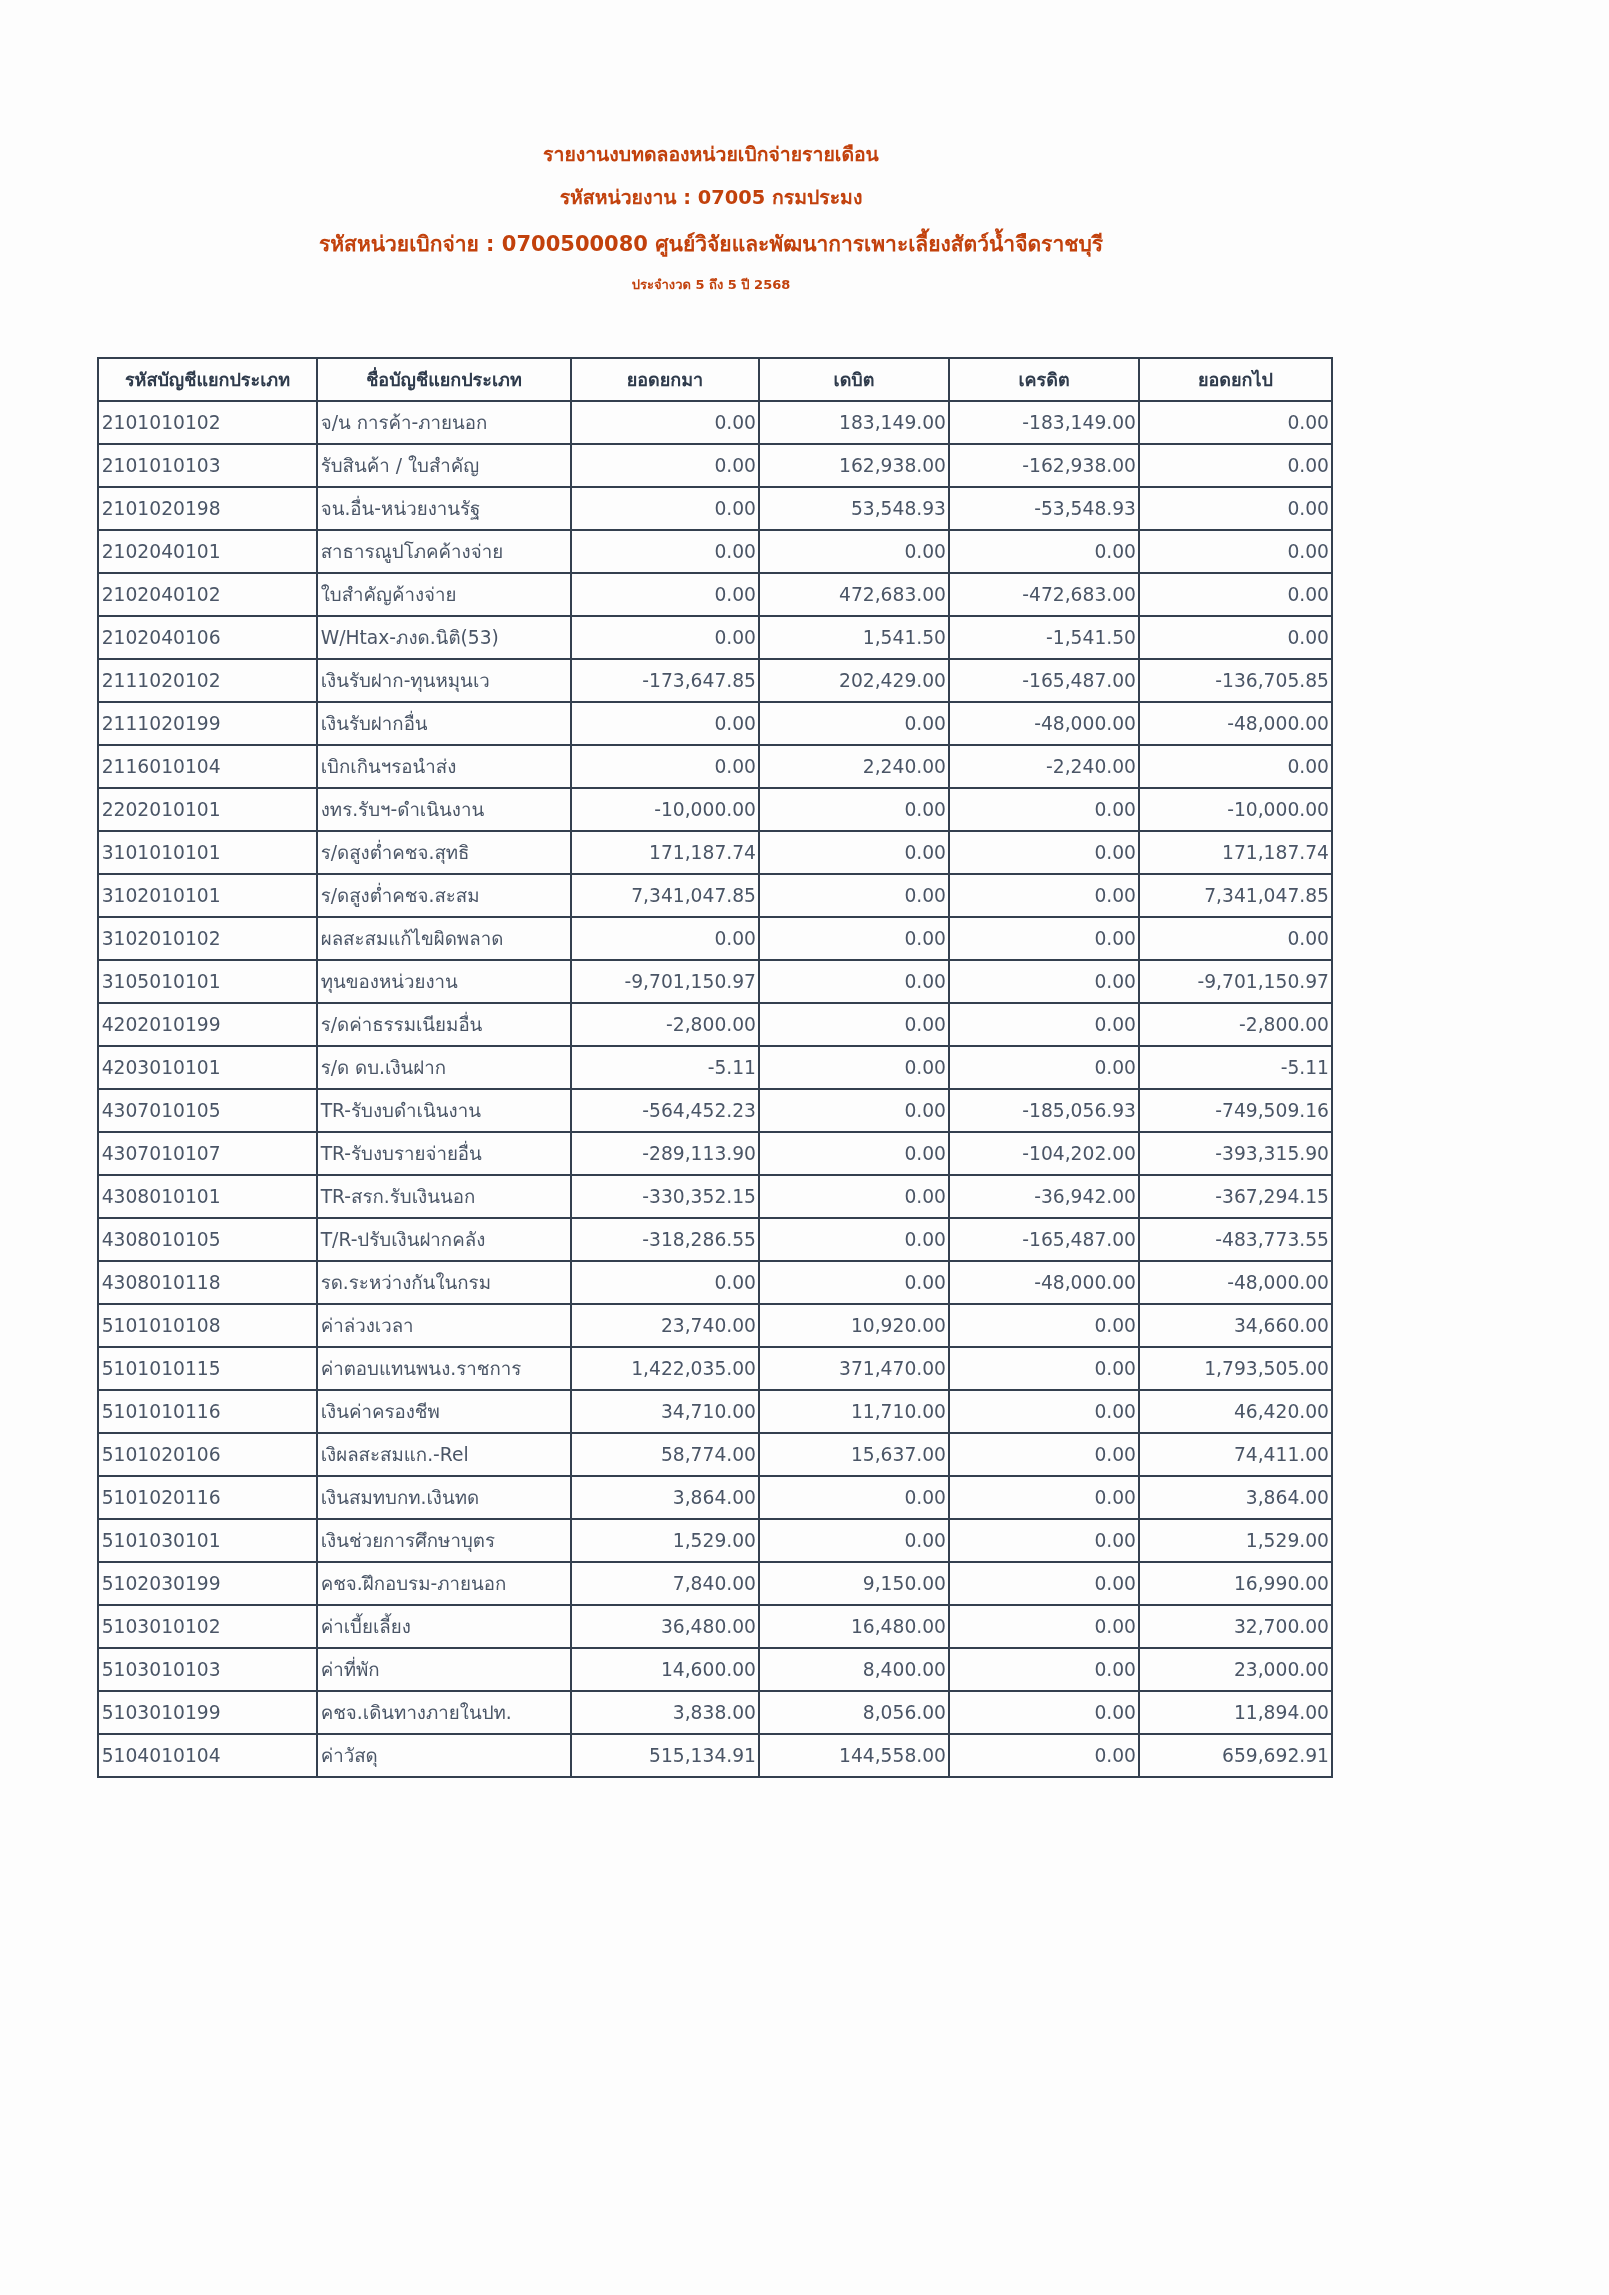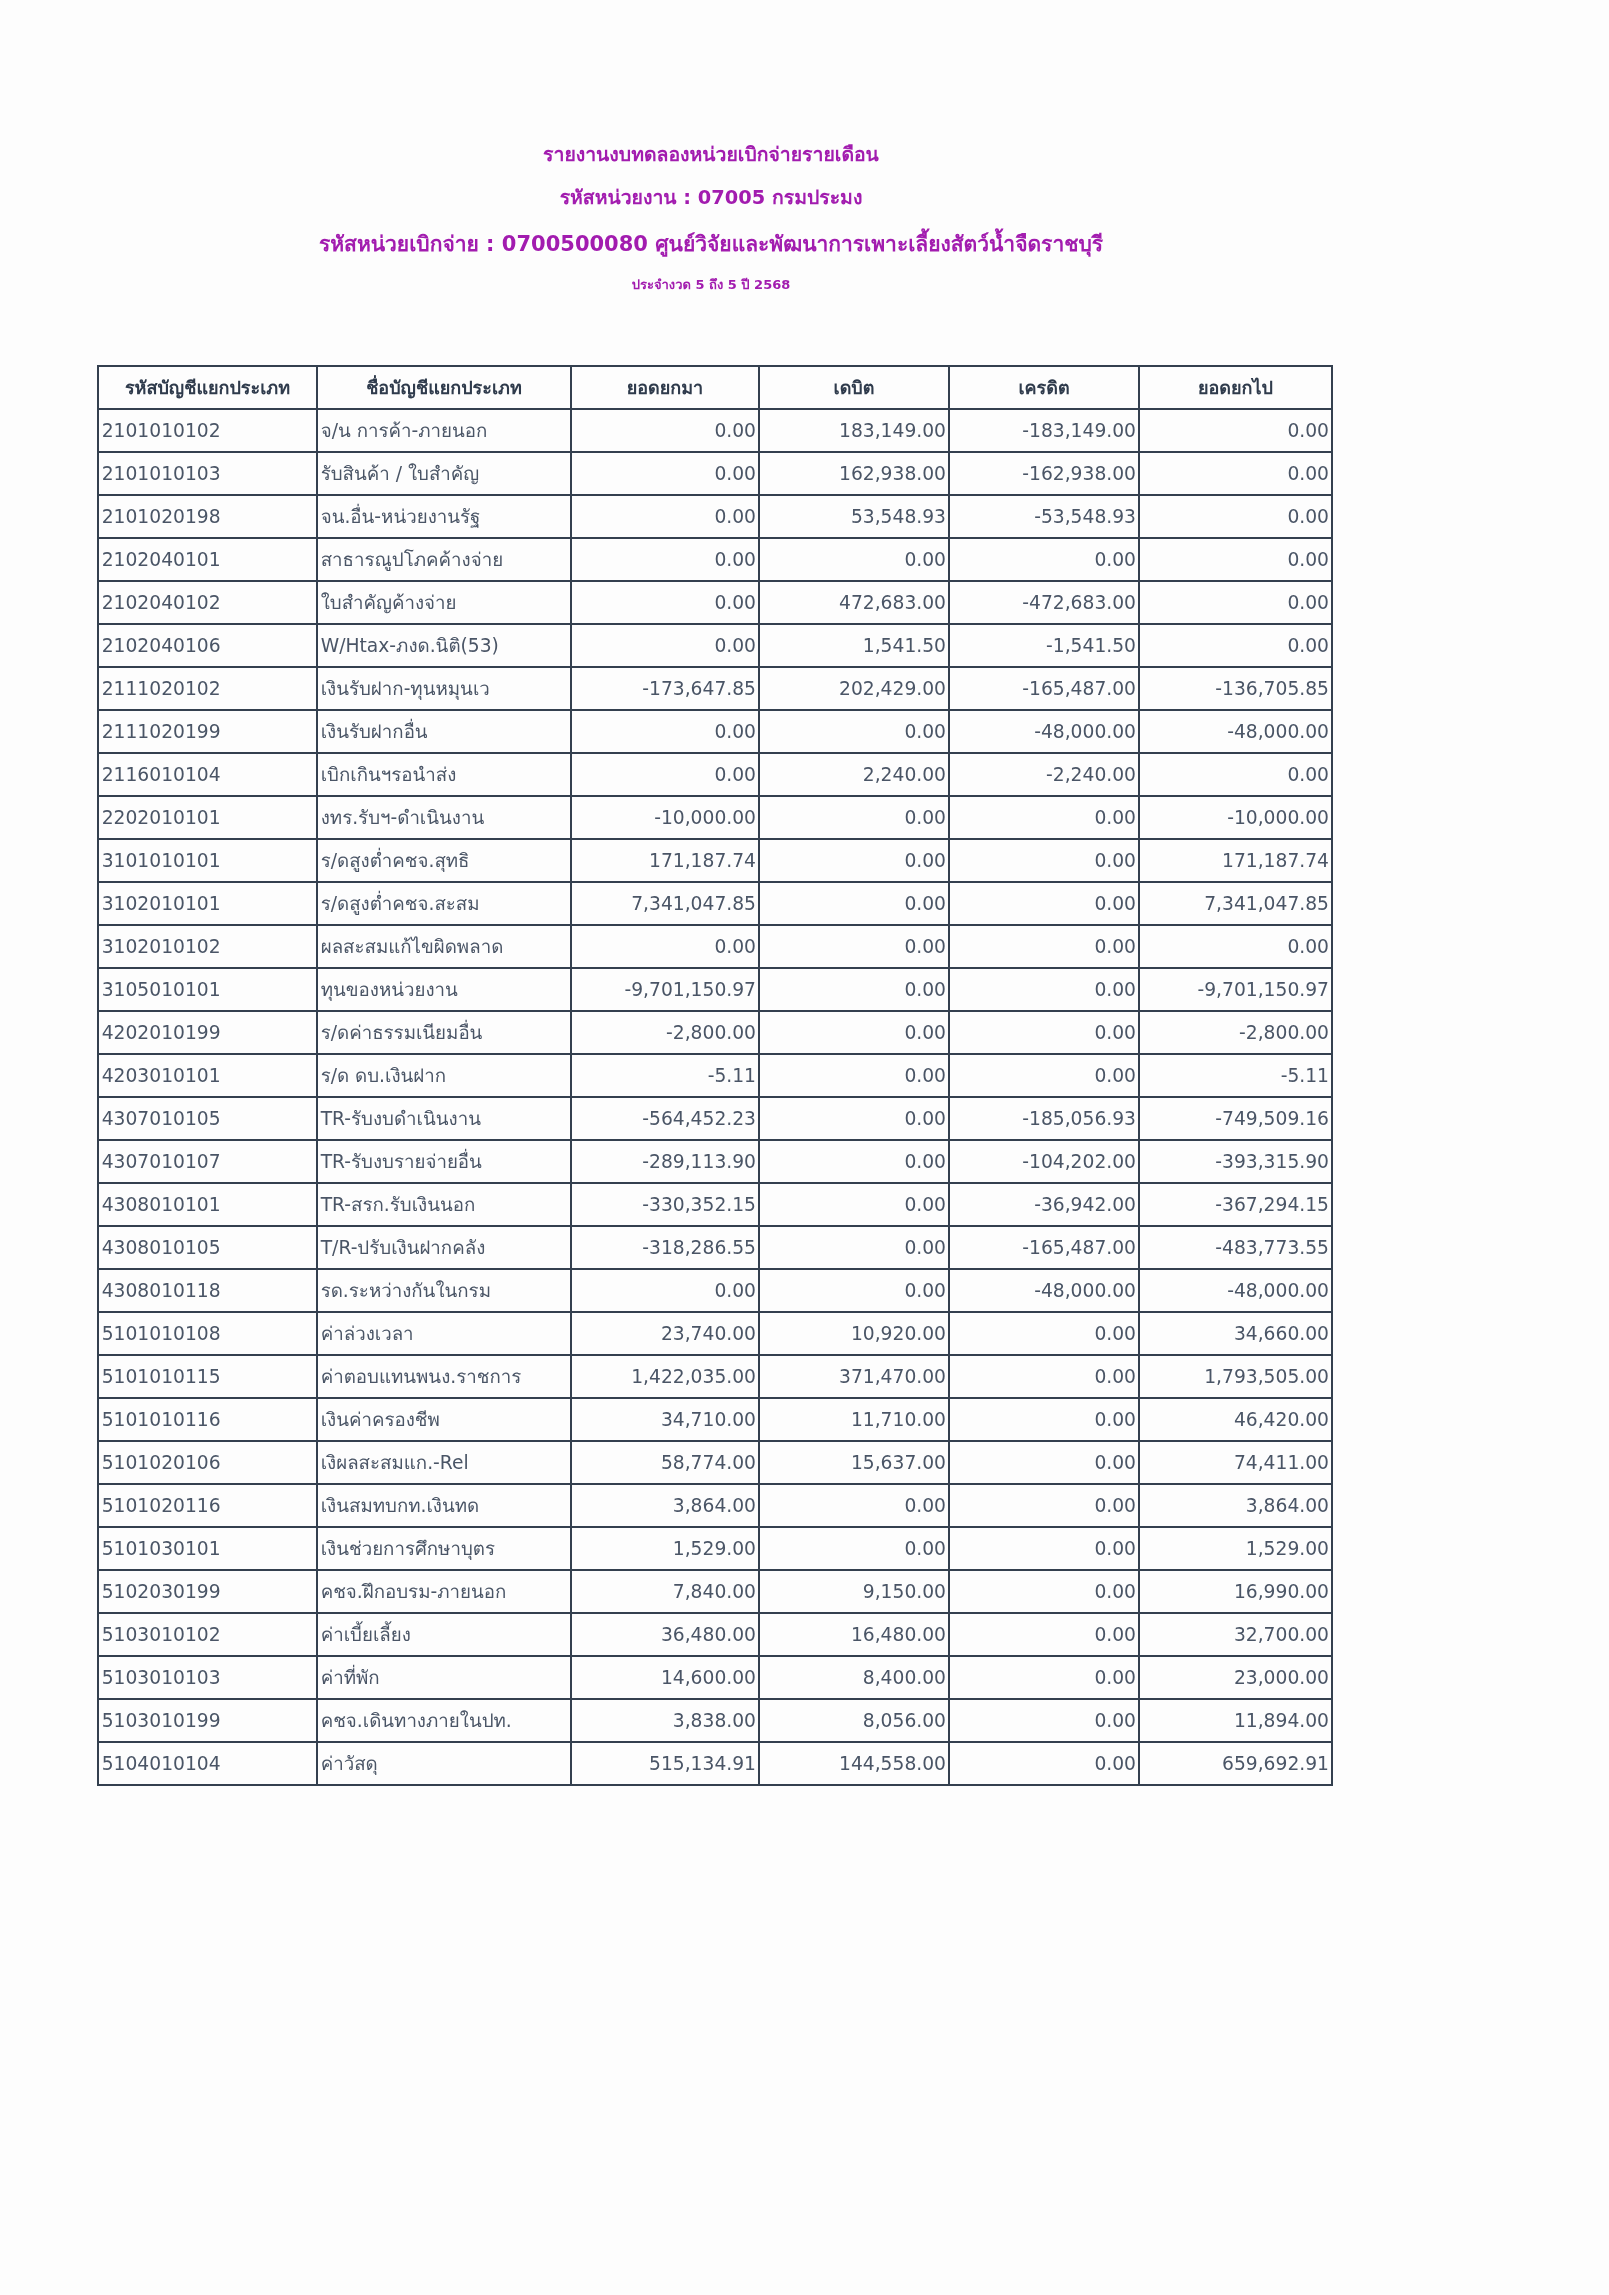--- a/index.html
+++ b/index.html
@@ -11,35 +11,34 @@
       font-family: "DejaVu Sans", "Liberation Sans", sans-serif;
       color: #3a4656;
       overflow: hidden;
     }
     .title-block {
       position: absolute;
       left: 0;
       width: 1422px;
       text-align: center;
       font-weight: bold;
-      color: #a21caf;
+      color: #c2410c;
     }
     .t1 { top: 139px; font-size: 19.4px; left: 0; padding-left: 0; }
     .t2 { top: 182px; font-size: 19.4px; }
     .t3 { top: 227px; font-size: 21px; }
     .t4 { top: 274px; font-size: 13px; }
 
     table.ledger {
       position: absolute;
       left: 97px;
       top: 357px;
       border-collapse: collapse;
       table-layout: fixed;
       width: 1233px;
-      margin-top: 8px;
     }
     table.ledger col.c-code { width: 219px; }
     table.ledger col.c-name { width: 254px; }
     table.ledger col.c-amt1 { width: 188px; }
     table.ledger col.c-amt2 { width: 190px; }
     table.ledger col.c-amt3 { width: 190px; }
     table.ledger col.c-amt4 { width: 193px; }
     table.ledger th, table.ledger td {
       border: 2px solid #34404f;
       height: 41px;

